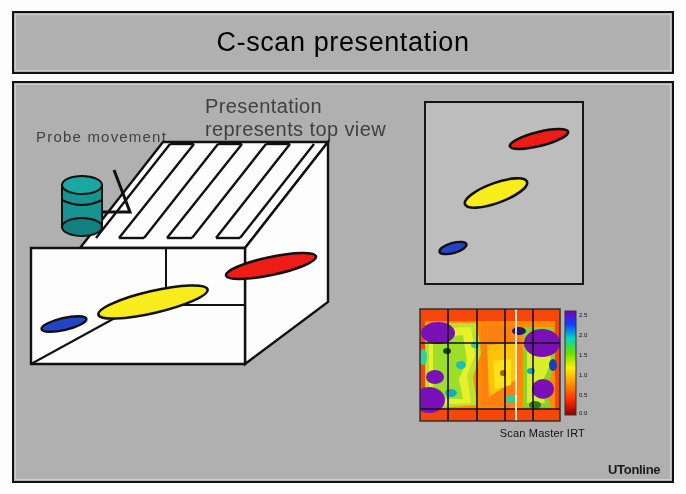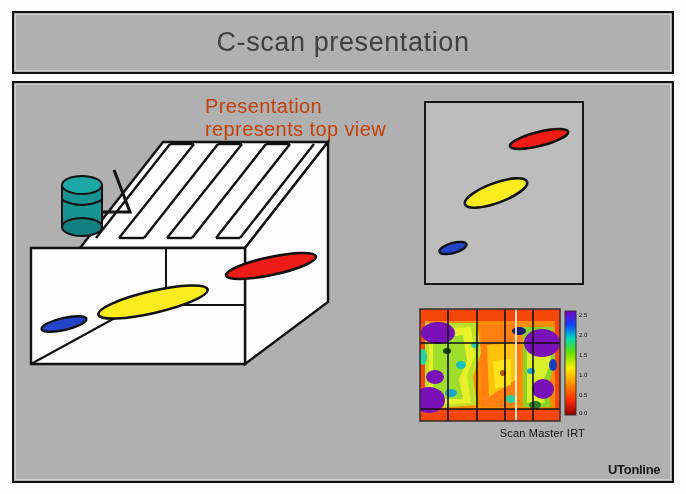--- a/index.html
+++ b/index.html
@@ -24,26 +24,26 @@
     left:1px;top:1px;right:1px;bottom:1px;
     border:1px solid #cfcfcf;
     pointer-events:none;
   }
   #title-panel{left:12px;top:11px;width:662px;height:63px;}
   #body-panel{left:12px;top:81px;width:662px;height:402px;}
 
   #title-text{
     position:absolute;left:0;top:0;width:100%;height:100%;
     display:flex;align-items:center;justify-content:center;
-    font-size:27px;color:#404040;letter-spacing:.6px;
+    font-size:27px;color:#000000;letter-spacing:.6px;
     white-space:nowrap;
   }
 
   
-  .lbl{position:absolute;color:#c2410c;white-space:nowrap;}
+  .lbl{position:absolute;color:#404040;white-space:nowrap;}
   #probe-label{left:36px;top:128px;font-size:15px;letter-spacing:1.2px;}
   #presentation-label{
     left:205px;top:95px;font-size:20px;line-height:23px;
     letter-spacing:.4px;
   }
   #practical-label{
     left:325px;top:345px;font-size:15px;line-height:21px;
     letter-spacing:.5px;
   }
   #watermark{
@@ -75,20 +75,21 @@
 
 <div id="stage">
 
   <div class="panel" id="title-panel">
     <div id="title-text">C-scan presentation</div>
   </div>
 
   <div class="panel" id="body-panel">
   </div>
 
+  <div class="lbl" id="probe-label">Probe movement</div>
 
   <div class="lbl" id="presentation-label">
     <div>Presentation</div>
     <div>represents top view</div>
   </div>
 
 
   <div class="lbl" id="watermark">UTonline</div>
 
   <svg id="block-svg" width="330" height="250" viewBox="0 0 330 250">

